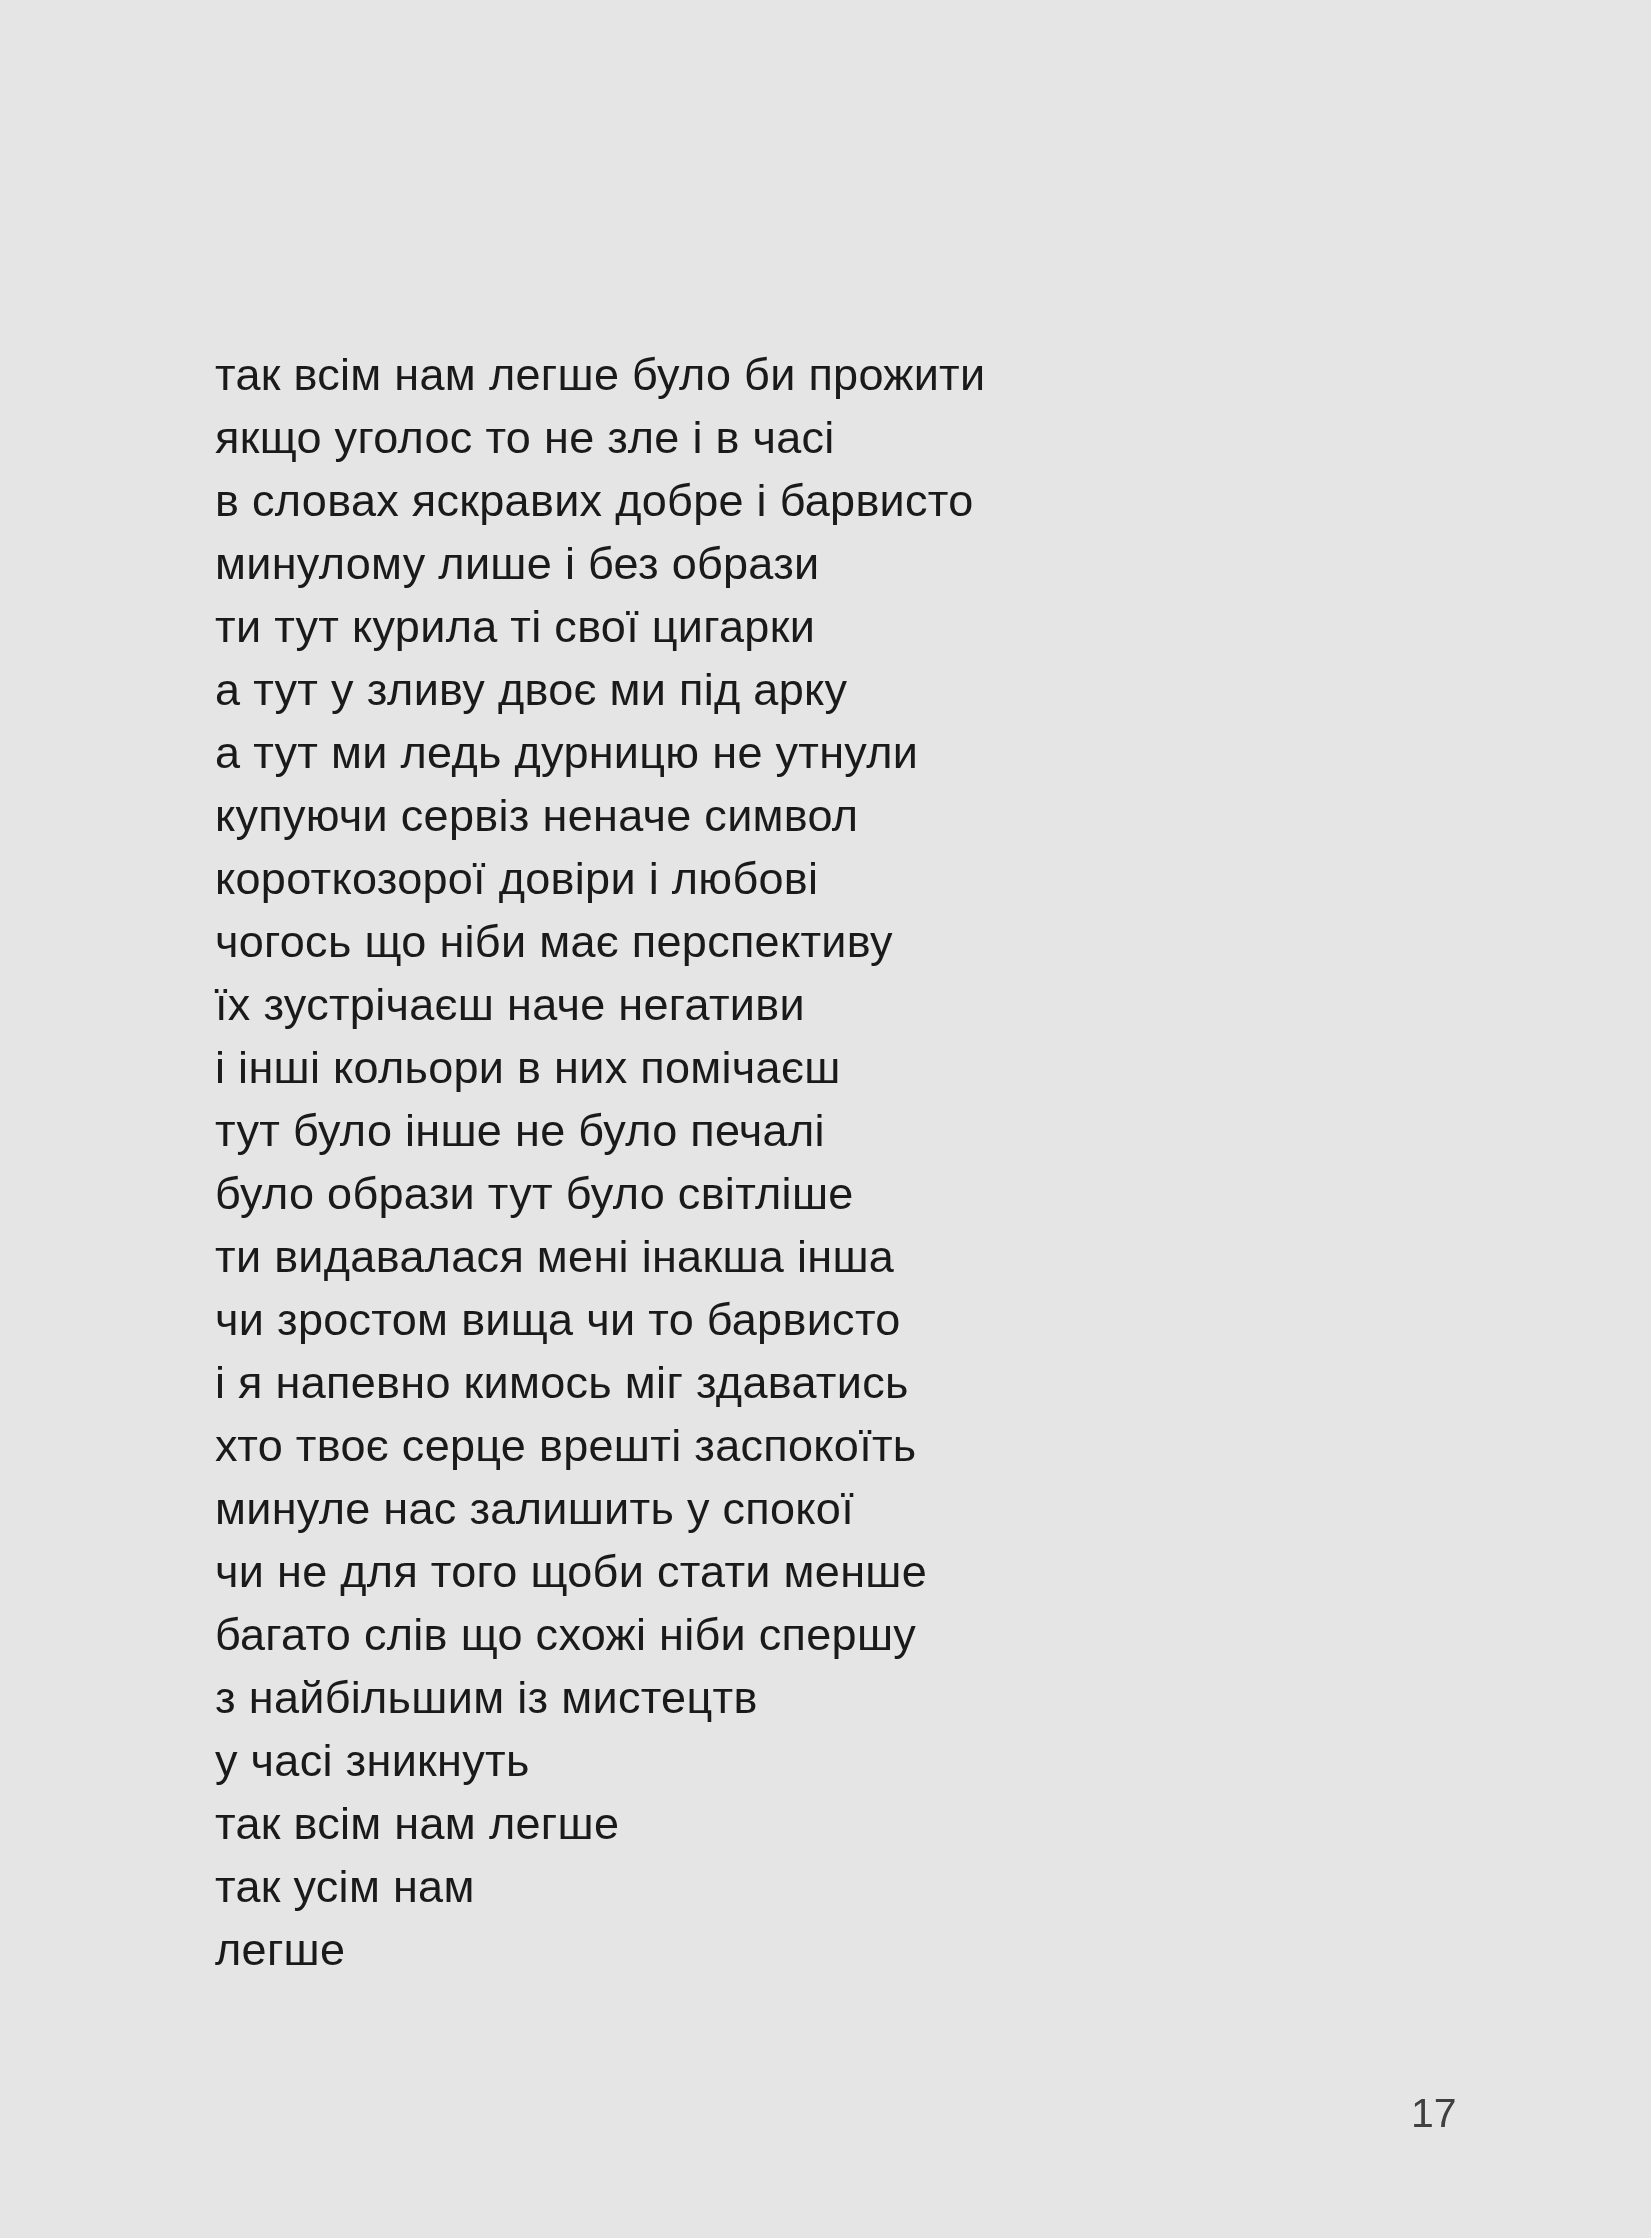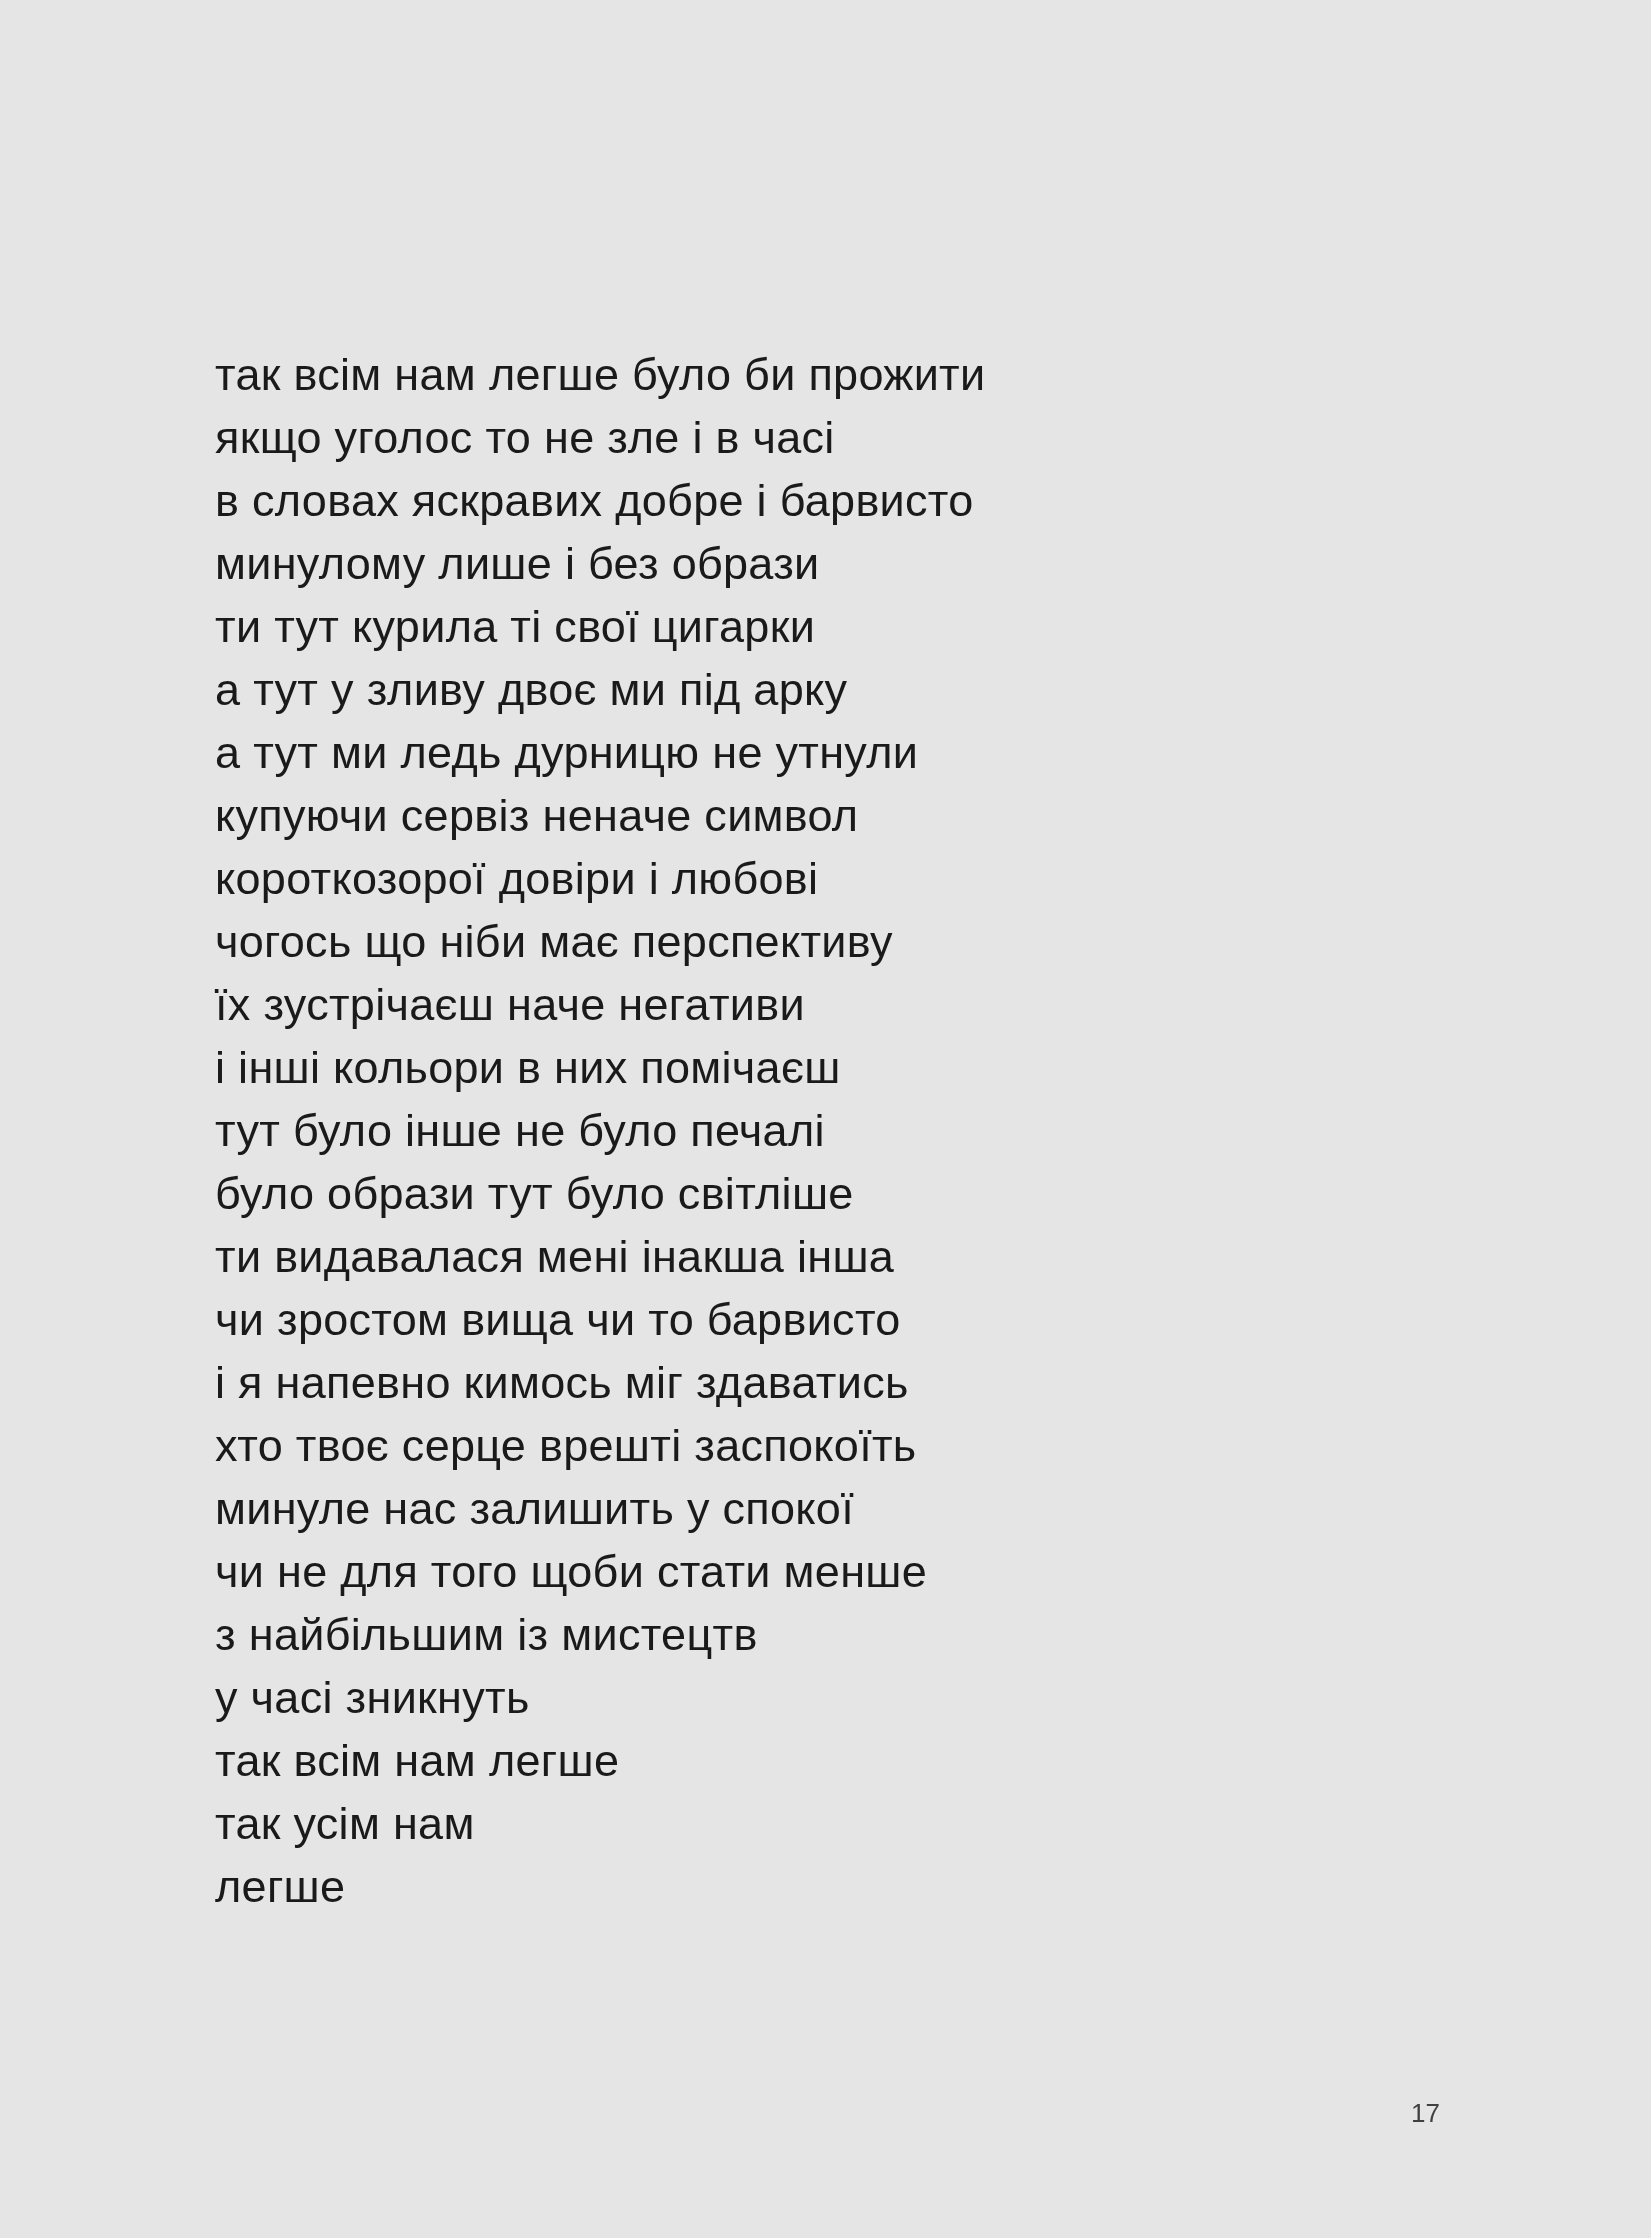--- a/index.html
+++ b/index.html
@@ -30,21 +30,21 @@
     color: #1a1a1a;
     white-space: nowrap;
   }
   .poem .line {
     height: 63px;
   }
   .page-number {
     position: absolute;
     left: 1411px;
     top: 2094px;
-    font-size: 26px;
+    font-size: 41px;
     line-height: 39px;
     color: #404040;
   }
 </style>
 </head>
 <body>
 
 <div class="page">
 
   <div class="poem">
@@ -61,20 +61,21 @@
     <div class="line">їх зустрічаєш наче негативи</div>
     <div class="line">і інші кольори в них помічаєш</div>
     <div class="line">тут було інше не було печалі</div>
     <div class="line">було образи тут було світліше</div>
     <div class="line">ти видавалася мені інакша інша</div>
     <div class="line">чи зростом вища чи то барвисто</div>
     <div class="line">і я напевно кимось міг здаватись</div>
     <div class="line">хто твоє серце врешті заспокоїть</div>
     <div class="line">минуле нас залишить у спокої</div>
     <div class="line">чи не для того щоби стати менше</div>
+    <div class="line">багато слів що схожі ніби спершу</div>
     <div class="line">з найбільшим із мистецтв</div>
     <div class="line">у часі зникнуть</div>
     <div class="line">так всім нам легше</div>
     <div class="line">так усім нам</div>
     <div class="line">легше</div>
   </div>
 
   <div class="page-number">17</div>
 
 </div>

